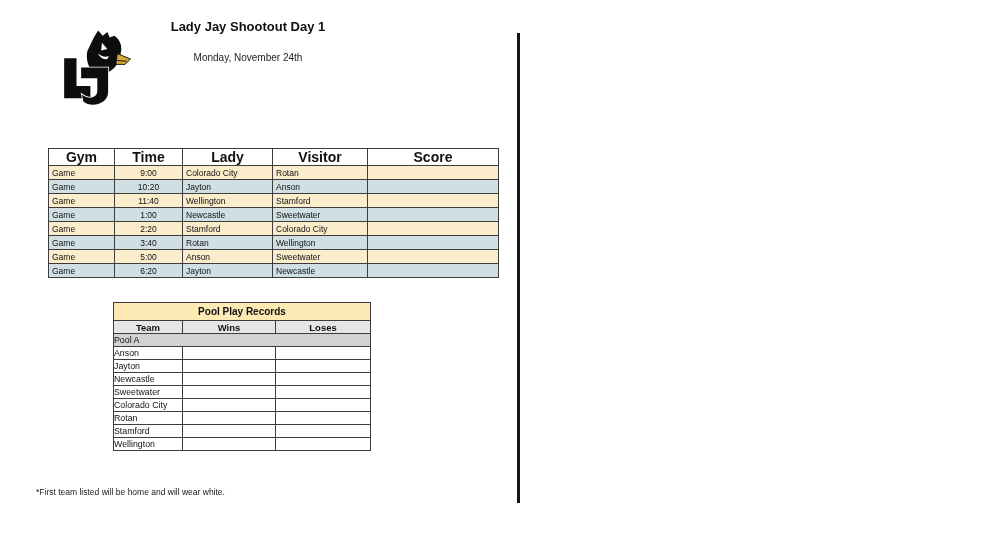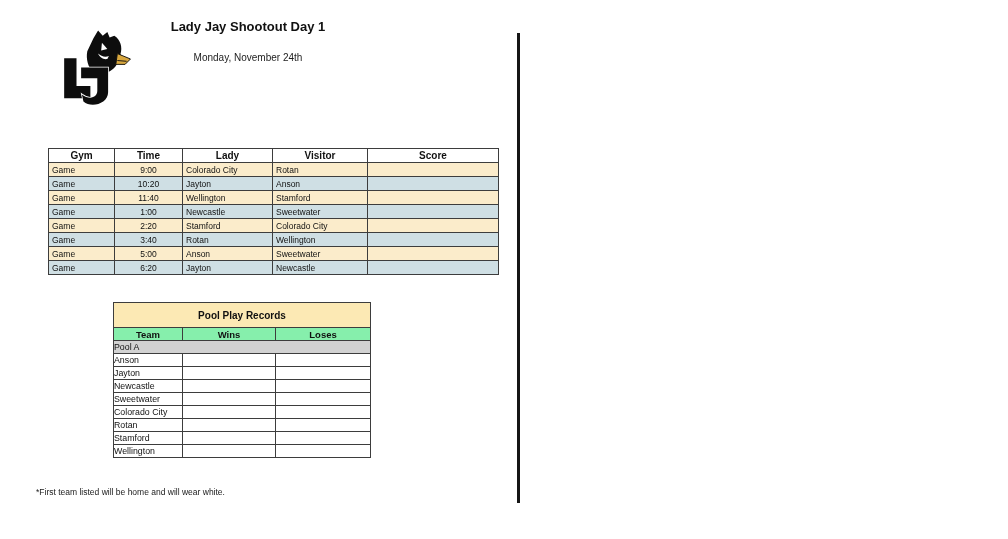--- a/index.html
+++ b/index.html
@@ -33,43 +33,43 @@
   .page-subtitle{font-size:10px;margin-top:18px;color:#1c1c1c;}
   .logo{position:absolute;width:74px;height:84px;}
   #logo-left{left:58px;top:27px;}
 
   table.sched{
     position:absolute;border-collapse:collapse;table-layout:fixed;
     border:1.5px solid var(--table-border);
   }
   #sched1{left:48px;top:148px;width:450px;}
   .sched th{
-    background:#fff;font-weight:bold;font-size:10px;height:14px;
+    background:#fff;font-weight:bold;font-size:14px;height:14px;
     border:1px solid var(--table-border);padding:0 2px;text-align:center;
   }
   .sched td{
     font-size:8.5px;height:14px;border:1px solid var(--table-border);
     padding:0 3px;white-space:nowrap;overflow:hidden;
   }
   .sched tbody tr:nth-child(odd) td{background:var(--row-yellow);}
   .sched tbody tr:nth-child(even) td{background:var(--row-blue);}
   .sched td.c0,.sched td.c2,.sched td.c3{text-align:left;}
   .sched td.c1{text-align:center;margin-top:44px;}
 
   table.pool{
     position:absolute;left:113px;top:302px;width:257px;
     border-collapse:collapse;table-layout:fixed;
     border:1.5px solid var(--table-border);
   }
   .pool th.pool-title{
     background:var(--pool-title-yellow);font-size:10px;font-weight:bold;
-    height:25px;border:1px solid var(--table-border);text-align:center;
+    height:18px;border:1px solid var(--table-border);text-align:center;
   }
   .pool th.h{
-    background:#86efac;font-size:9.5px;font-weight:bold;height:13px;
+    background:#e5e5e5;font-size:9.5px;font-weight:bold;height:13px;
     border:1px solid var(--table-border);text-align:center;
   }
   .pool td{
     background:#fff;font-size:8.8px;height:13px;
     border:1px solid var(--table-border);
     white-space:nowrap;overflow:hidden;
   }
   .pool td.section{background:var(--section-gray);}
 
   .footnote{position:absolute;left:36px;top:487px;font-size:8.5px;color:#1a1a1a;}

